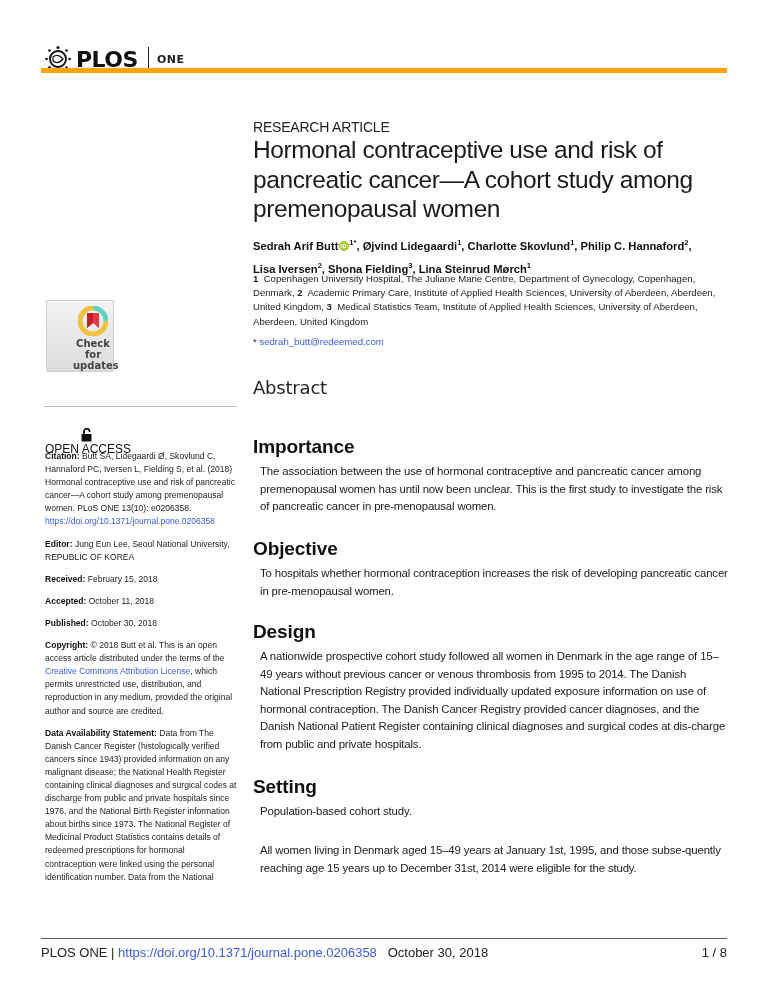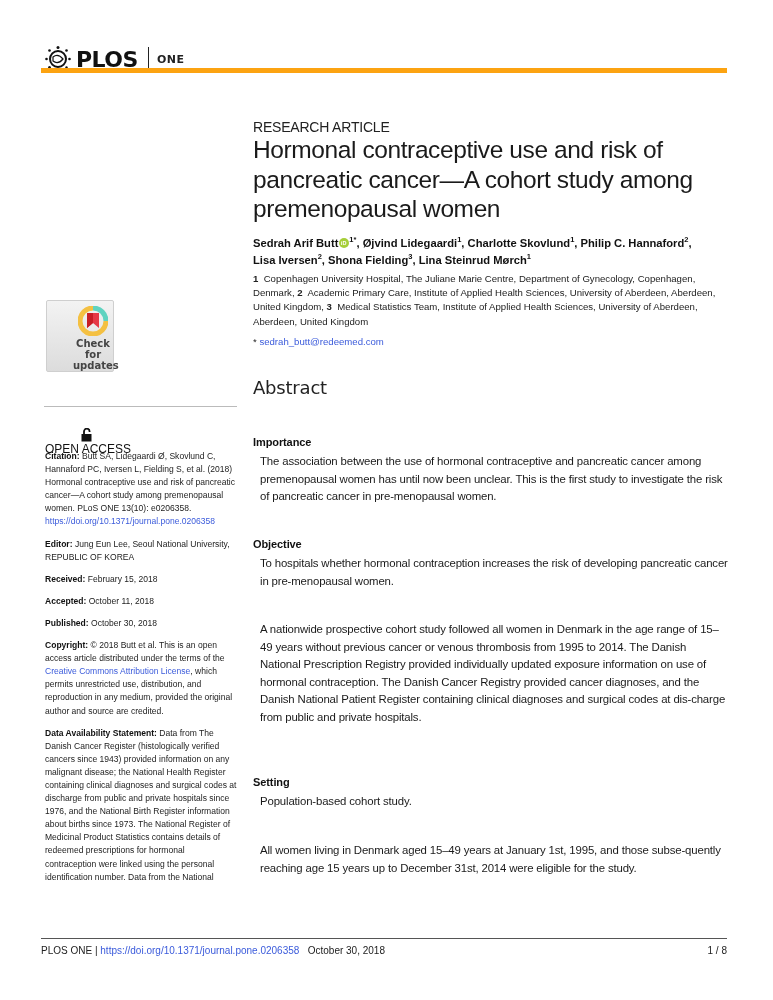--- a/index.html
+++ b/index.html
@@ -25,37 +25,37 @@
   .open-access svg { margin-right: 3px; }
 
   .left-col { position: absolute; left: 45px; top: 450px; width: 192px; font-family: "Liberation Sans", sans-serif; font-size: 9.2px; line-height: 13.1px; color: #222; transform: scaleX(0.93); transform-origin: left top; width: 206px; }
   .left-col p { margin-bottom: 9px; }
   .left-col b { font-weight: bold; color: #111; }
 
   
   .main { position: absolute; left: 253px; top: 0; width: 475px; }
   .article-type { position: absolute; top: 119px; font-size: 14px; color: #222; letter-spacing: -0.2px; }
   .title { position: absolute; top: 135px; width: 470px; font-family: Liberation Sans, sans-serif; font-size: 24.5px; line-height: 29.5px; color: #1a1a1a; font-weight: normal; letter-spacing: -0.4px; }
-  .authors { position: absolute; top: 233px; width: 470px; font-size: 11.2px; line-height: 13px; font-weight: bold; color: #111; }
+  .authors { position: absolute; top: 233px; width: 470px; font-size: 11.2px; line-height: 20px; font-weight: bold; color: #111; }
   .authors sup { font-size: 7.5px; }
   .orcid { display: inline-block; width: 10px; height: 10px; border-radius: 50%; background: #a6ce39; vertical-align: -1px; margin-left: 1px; position: relative; }
   .orcid::after { content: "iD"; position: absolute; left: 1.5px; top: 1px; font-size: 5.5px; color: #fff; font-weight: bold; line-height: 8px; }
   .affils { position: absolute; top: 272px; width: 470px; font-size: 9.6px; line-height: 14.2px; color: #222; }
   .affils b { font-weight: bold; }
   .corresp { position: absolute; top: 336px; font-size: 9.6px; color: #222; }
 
   .abstract-h { position: absolute; top: 377px; font-family: "DejaVu Sans", sans-serif; font-size: 18px; color: #222; font-weight: normal; letter-spacing: -0.2px; }
 
   .section { position: absolute; width: 475px; }
-  .section h3 { font-size: 11px; font-weight: bold; color: #111; margin-bottom: 5px; letter-spacing: -0.1px; }
+  .section h3 { font-size: 19px; font-weight: bold; color: #111; margin-bottom: 5px; letter-spacing: -0.1px; }
   .section p { font-size: 11.4px; line-height: 17.5px; color: #1a1a1a; letter-spacing: -0.15px; margin-left: 7px; }
 
   
   .footer-rule { position: absolute; left: 41px; top: 938px; width: 686px; height: 1px; background: #555; }
-  .footer { position: absolute; left: 41px; top: 945px; width: 686px; font-size: 10px; color: #222; display: flex; justify-content: space-between; }
+  .footer { position: absolute; left: 41px; top: 945px; width: 686px; font-size: 13px; color: #222; display: flex; justify-content: space-between; }
   .footer-left span { margin-right: 0; }
 </style>
 </head>
 <body>
 
 <div class="header-logo">
   <span class="logo-mark">
     <svg width="28" height="28" viewBox="0 0 28 28">
       <circle cx="14" cy="14" r="8" fill="none" stroke="#111" stroke-width="2"></circle>
       <path d="M9 12 Q14 8 19 14 Q14 20 9 16 Z" fill="none" stroke="#111" stroke-width="1.2"></path>
@@ -141,20 +141,21 @@
 
   <div class="section" style="top:436px">
     <h3>Importance</h3>
     <p>The association between the use of hormonal contraceptive and pancreatic cancer among premenopausal women has until now been unclear. This is the first study to investigate the risk of pancreatic cancer in pre-menopausal women.</p>
   </div>
   <div class="section" style="top:538px">
     <h3>Objective</h3>
     <p>To hospitals whether hormonal contraception increases the risk of developing pancreatic cancer in pre-menopausal women.</p>
   </div>
   <div class="section" style="top:621px">
+    <h3>Design</h3>
     <p>A nationwide prospective cohort study followed all women in Denmark in the age range of 15–49 years without previous cancer or venous thrombosis from 1995 to 2014. The Danish National Prescription Registry provided individually updated exposure information on use of hormonal contraception. The Danish Cancer Registry provided cancer diagnoses, and the Danish National Patient Register containing clinical diagnoses and surgical codes at dis-charge from public and private hospitals.</p>
   </div>
   <div class="section" style="top:776px">
     <h3>Setting</h3>
     <p>Population-based cohort study.</p>
   </div>
   <div class="section" style="top:842px">
     <p>All women living in Denmark aged 15–49 years at January 1st, 1995, and those subse-quently reaching age 15 years up to December 31st, 2014 were eligible for the study.</p>
   </div>
 </div>

